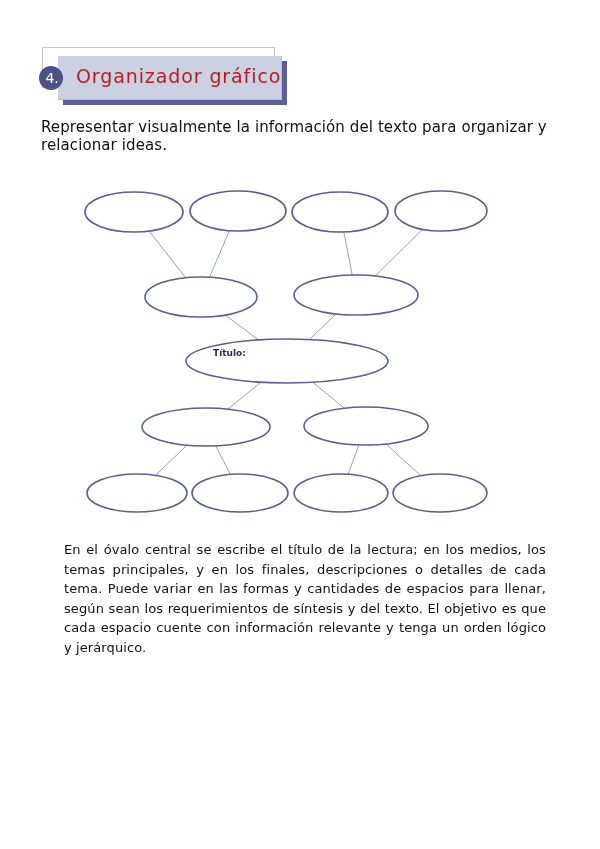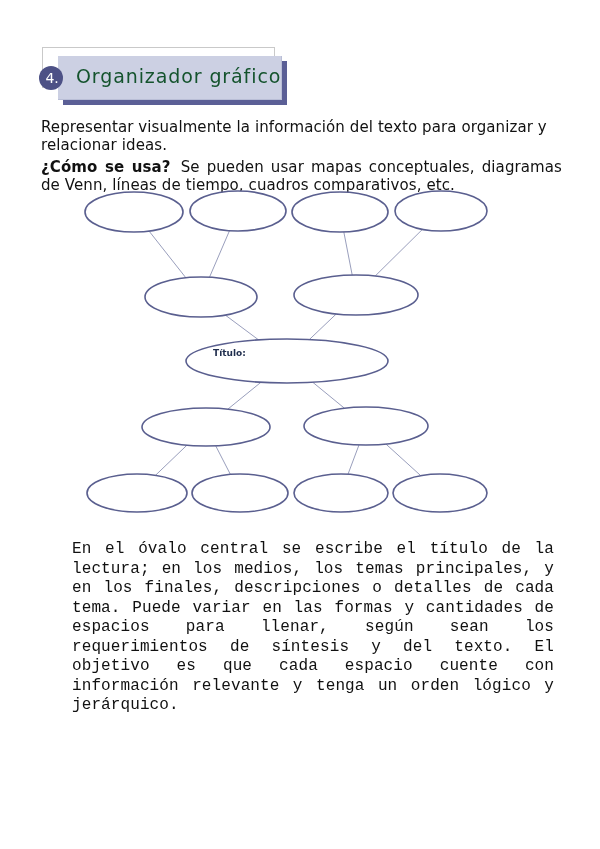--- a/index.html
+++ b/index.html
@@ -35,21 +35,21 @@
     display:flex;align-items:center;justify-content:center;
   }
   .hdr-badge span{
     color:#ffffff;font-size:14px;line-height:1;
     font-family:"DejaVu Sans","Liberation Sans",sans-serif;
     letter-spacing:-0.3px;
     position:relative;left:1px;top:0px;
   }
   .hdr-title{
     position:absolute;left:76px;top:65px;
-    font-size:19px;color:#14532d;letter-spacing:0.9px;
+    font-size:19px;color:#b91c1c;letter-spacing:0.9px;
     font-family:"DejaVu Sans","Liberation Sans",sans-serif;
     white-space:nowrap;
   }
 
   
   .intro{
     position:absolute;left:41px;top:118px;width:521px;
     font-size:15px;line-height:18px;color:#111111;
     letter-spacing:0.1px;
   }
@@ -61,44 +61,43 @@
   
   .diagram{position:absolute;left:0;top:180px;width:516px;height:345px;}
   .diagram svg{display:block;}
   .oval-label{
     font-family:"DejaVu Sans","Liberation Sans",sans-serif;
     font-size:9px;fill:#1f2d4d;font-weight:600;
   }
 
   
   .closing{
-    position:absolute;left:72px;top:540px;width:482px;
-    font-size:16px;line-height:19.5px;color:#111111;
-    text-align:justify;letter-spacing:0.1px;font-family:Liberation Mono, monospace;
+    position:absolute;left:64px;top:540px;width:482px;
+    font-size:13px;line-height:19.5px;color:#111111;
+    text-align:justify;letter-spacing:0.1px;
   }
   .closing p{margin:0;}
 </style>
 </head>
 <body>
 
 <div class="page">
 
   <div class="header-zone">
     <div class="hdr-outline"></div>
     <div class="hdr-shadow"></div>
     <div class="hdr-box"></div>
     <div class="hdr-badge">
       <span>4.</span>
     </div>
     <div class="hdr-title">Organizador gráfico</div>
   </div>
 
   <div class="intro">
     <p>Representar visualmente la información del texto para organizar y relacionar ideas.</p>
-    <p class="howto"><span class="q">¿Cómo se usa?</span><span class="gap"></span><span>Se pueden usar mapas conceptuales, diagramas de Venn, líneas de tiempo, cuadros comparativos, etc.</span></p>
   </div>
 
   <div class="diagram">
     <svg id="map-svg" width="600" height="345" viewBox="0 0 600 345">
       <g id="edge-layer">
           <line x1="149.0" y1="51.0" x2="185.8" y2="97.7" stroke="#8d93b4" stroke-width="0.9"></line>
           <line x1="229.5" y1="50.7" x2="209.5" y2="97.2" stroke="#8d93b4" stroke-width="0.9"></line>
           <line x1="343.8" y1="51.9" x2="352.2" y2="95.0" stroke="#8d93b4" stroke-width="0.9"></line>
           <line x1="422.5" y1="49.3" x2="375.2" y2="96.0" stroke="#8d93b4" stroke-width="0.9"></line>
           <line x1="225.2" y1="135.0" x2="258.6" y2="159.9" stroke="#8d93b4" stroke-width="0.9"></line>

